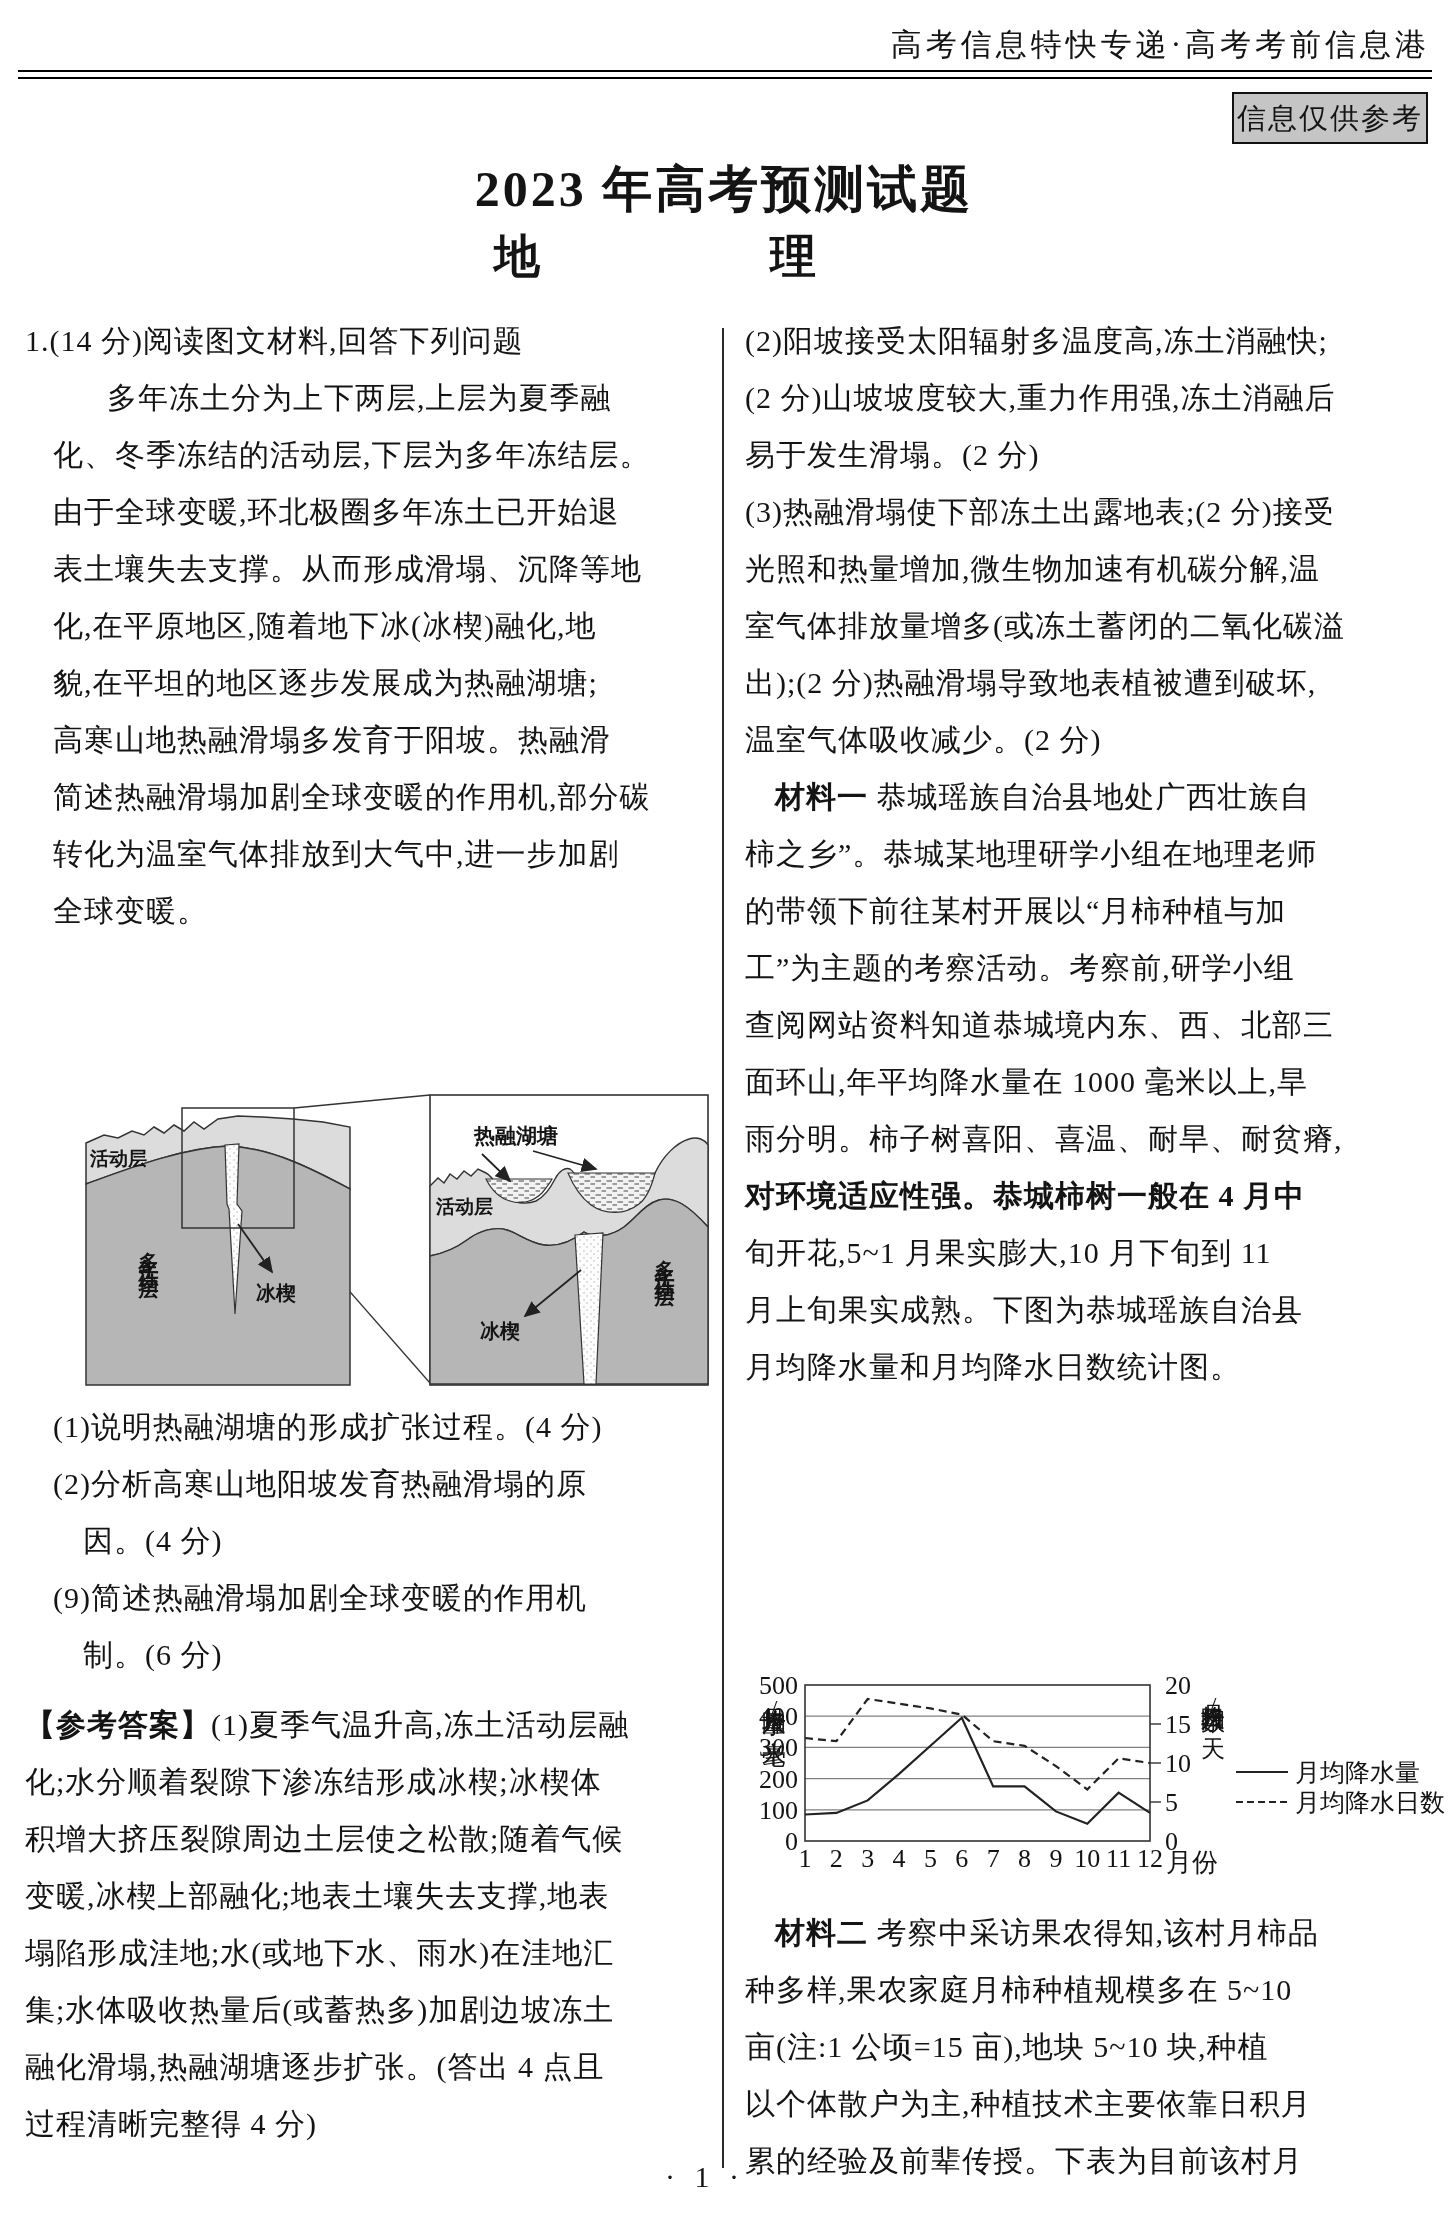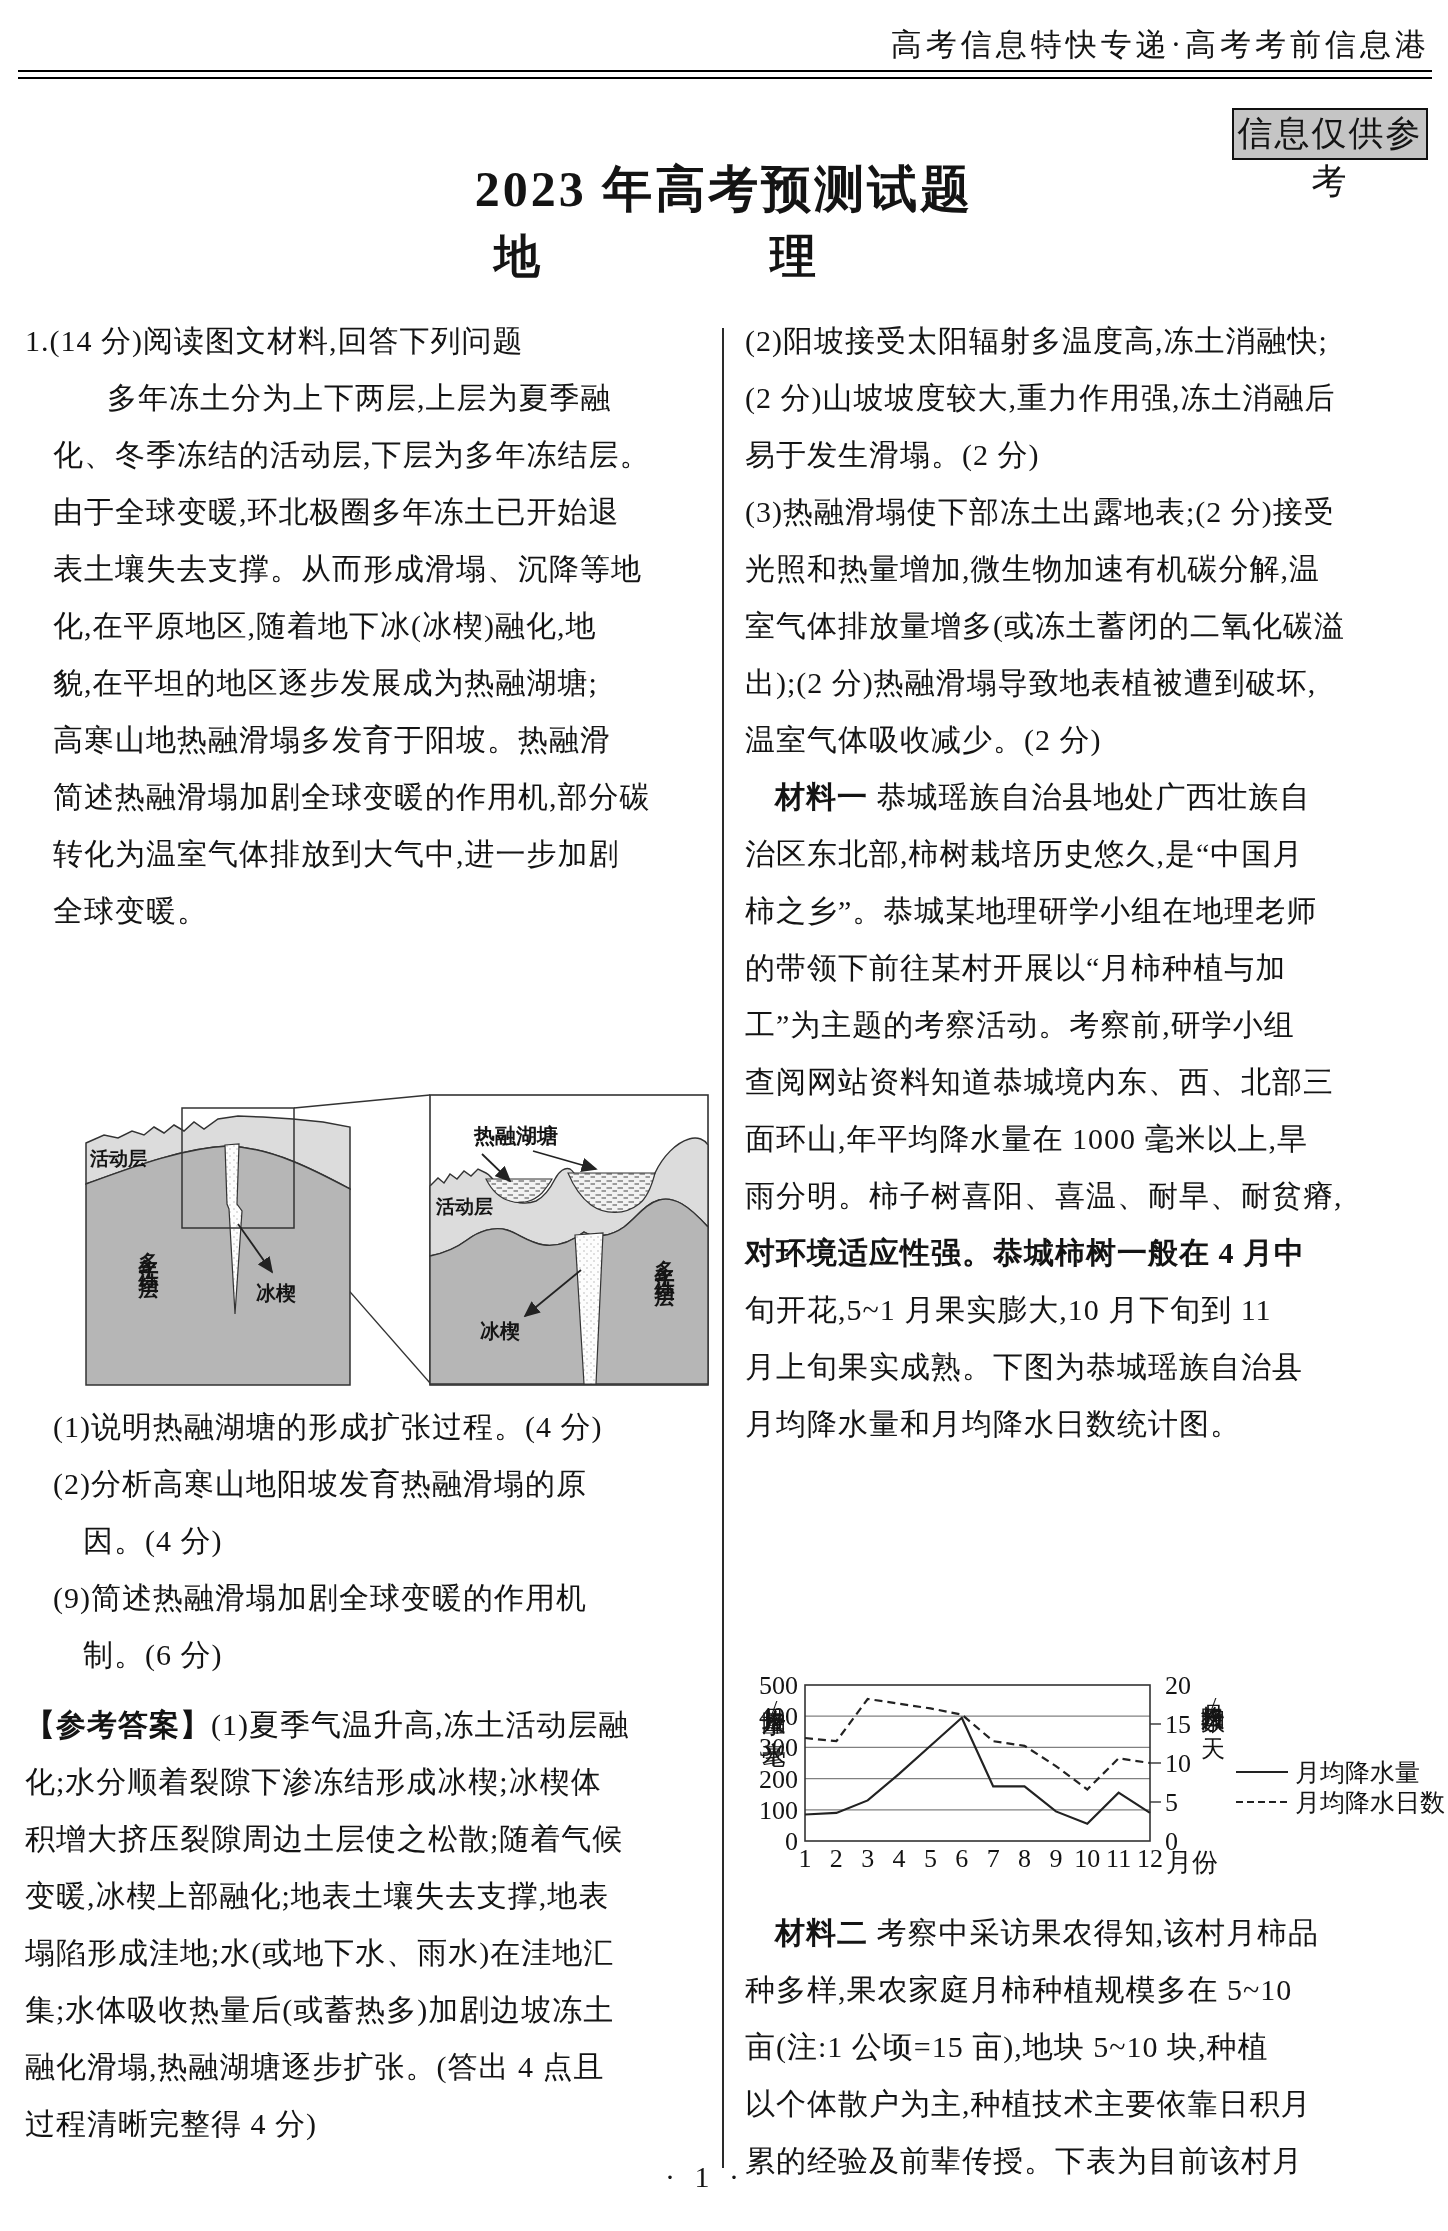--- a/index.html
+++ b/index.html
@@ -1,22 +1,22 @@
 <!DOCTYPE html>
 <html><head>
 <meta charset="utf-8">
 <style>
   html,body{margin:0;padding:0;background:#ffffff;}
   body{width:1448px;height:2231px;position:relative;overflow:hidden;
        font-family:"Liberation Serif","DejaVu Serif",serif;color:#141414;}
   .abs{position:absolute;}
   .banner{top:24px;right:18px;font-size:31px;letter-spacing:4px;white-space:nowrap;}
   .rule{top:70px;left:18px;width:1414px;height:5px;border-top:2.5px solid #000;border-bottom:2.5px solid #000;}
-  .notice{left:1232px;top:108px;width:192px;height:48px;background:#c5c5c5;border:2.5px solid #111;
-          font-size:35px;line-height:48px;text-align:center;letter-spacing:2px;}
+  .notice{left:1232px;top:92px;width:192px;height:48px;background:#c5c5c5;border:2.5px solid #111;
+          font-size:29px;line-height:48px;text-align:center;letter-spacing:2px;}
   .ptitle{top:156px;left:0;width:1448px;text-align:center;font-size:50px;font-weight:bold;letter-spacing:3px;}
   .subject{top:226px;left:0;width:1310px;display:flex;justify-content:center;gap:230px;
            font-size:46px;font-weight:bold;}
   .lines-col{position:absolute;}
   .tline{white-space:nowrap;height:57px;line-height:57px;font-size:30px;letter-spacing:1px;}
   .blead{font-weight:bold;}
   .divider{left:722px;top:328px;width:2px;height:1840px;background:#2a2a2a;}
   .footer{top:2160px;left:0;width:1410px;text-align:center;font-size:30px;letter-spacing:6px;}
   .dlabel{position:absolute;font-size:20px;font-weight:bold;white-space:nowrap;}
   .vlabel{position:absolute;writing-mode:vertical-rl;text-orientation:upright;
@@ -123,21 +123,20 @@
 <div class="lines-col" style="left:745px;top:312px;">
     <div class="tline" style="padding-left: 0px;">(2)阳坡接受太阳辐射多温度高,冻土消融快;</div>
     <div class="tline" style="padding-left: 0px;">(2 分)山坡坡度较大,重力作用强,冻土消融后</div>
     <div class="tline" style="padding-left: 0px;">易于发生滑塌。(2 分)</div>
     <div class="tline" style="padding-left: 0px;">(3)热融滑塌使下部冻土出露地表;(2 分)接受</div>
     <div class="tline" style="padding-left: 0px;">光照和热量增加,微生物加速有机碳分解,温</div>
     <div class="tline" style="padding-left: 0px;">室气体排放量增多(或冻土蓄闭的二氧化碳溢</div>
     <div class="tline" style="padding-left: 0px;">出);(2 分)热融滑塌导致地表植被遭到破坏,</div>
     <div class="tline" style="padding-left: 0px;">温室气体吸收减少。(2 分)</div>
     <div class="tline" style="padding-left: 30px;"><span class="blead">材料一</span>  恭城瑶族自治县地处广西壮族自</div>
-    <div class="tline" style="padding-left: 0px;">治区东北部,柿树栽培历史悠久,是“中国月</div>
     <div class="tline" style="padding-left: 0px;">柿之乡”。恭城某地理研学小组在地理老师</div>
     <div class="tline" style="padding-left: 0px;">的带领下前往某村开展以“月柿种植与加</div>
     <div class="tline" style="padding-left: 0px;">工”为主题的考察活动。考察前,研学小组</div>
     <div class="tline" style="padding-left: 0px;">查阅网站资料知道恭城境内东、西、北部三</div>
     <div class="tline" style="padding-left: 0px;">面环山,年平均降水量在 1000 毫米以上,旱</div>
     <div class="tline" style="padding-left: 0px;">雨分明。柿子树喜阳、喜温、耐旱、耐贫瘠,</div>
     <div class="tline" style="padding-left: 0px; font-weight: bold;">对环境适应性强。恭城柿树一般在 4 月中</div>
     <div class="tline" style="padding-left: 0px;">旬开花,5~1 月果实膨大,10 月下旬到 11</div>
     <div class="tline" style="padding-left: 0px;">月上旬果实成熟。下图为恭城瑶族自治县</div>
     <div class="tline" style="padding-left: 0px;">月均降水量和月均降水日数统计图。</div>

